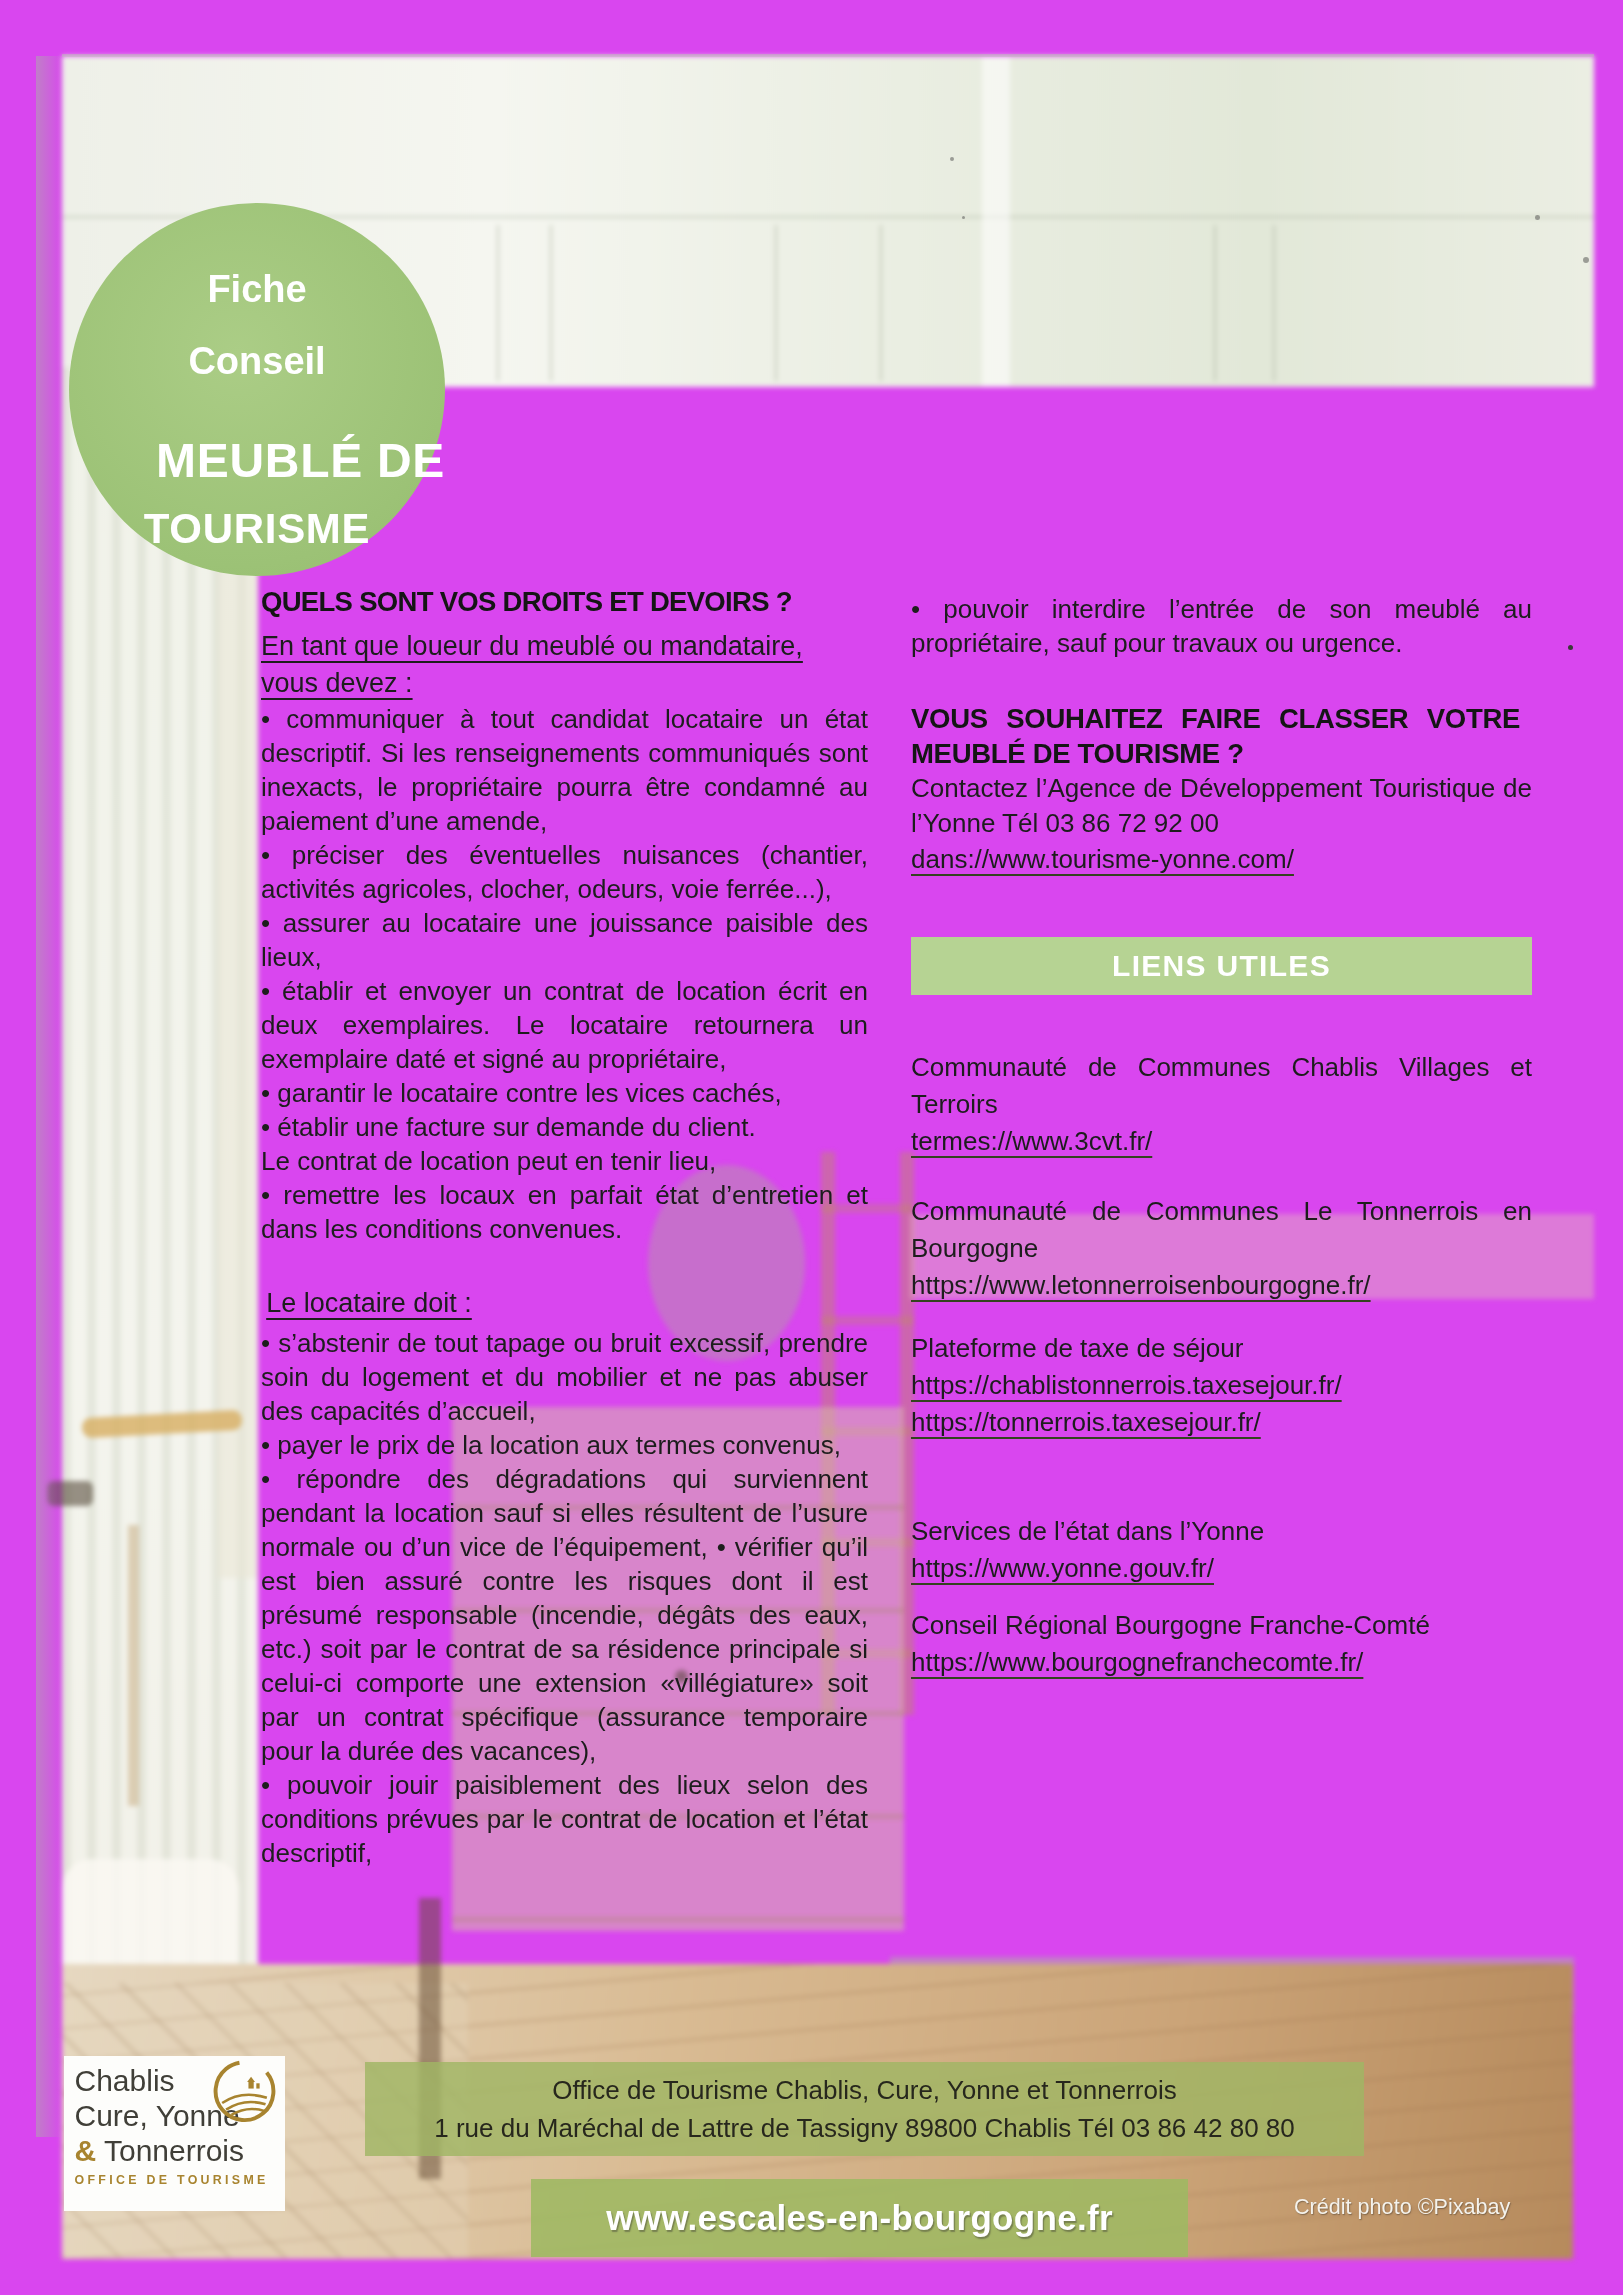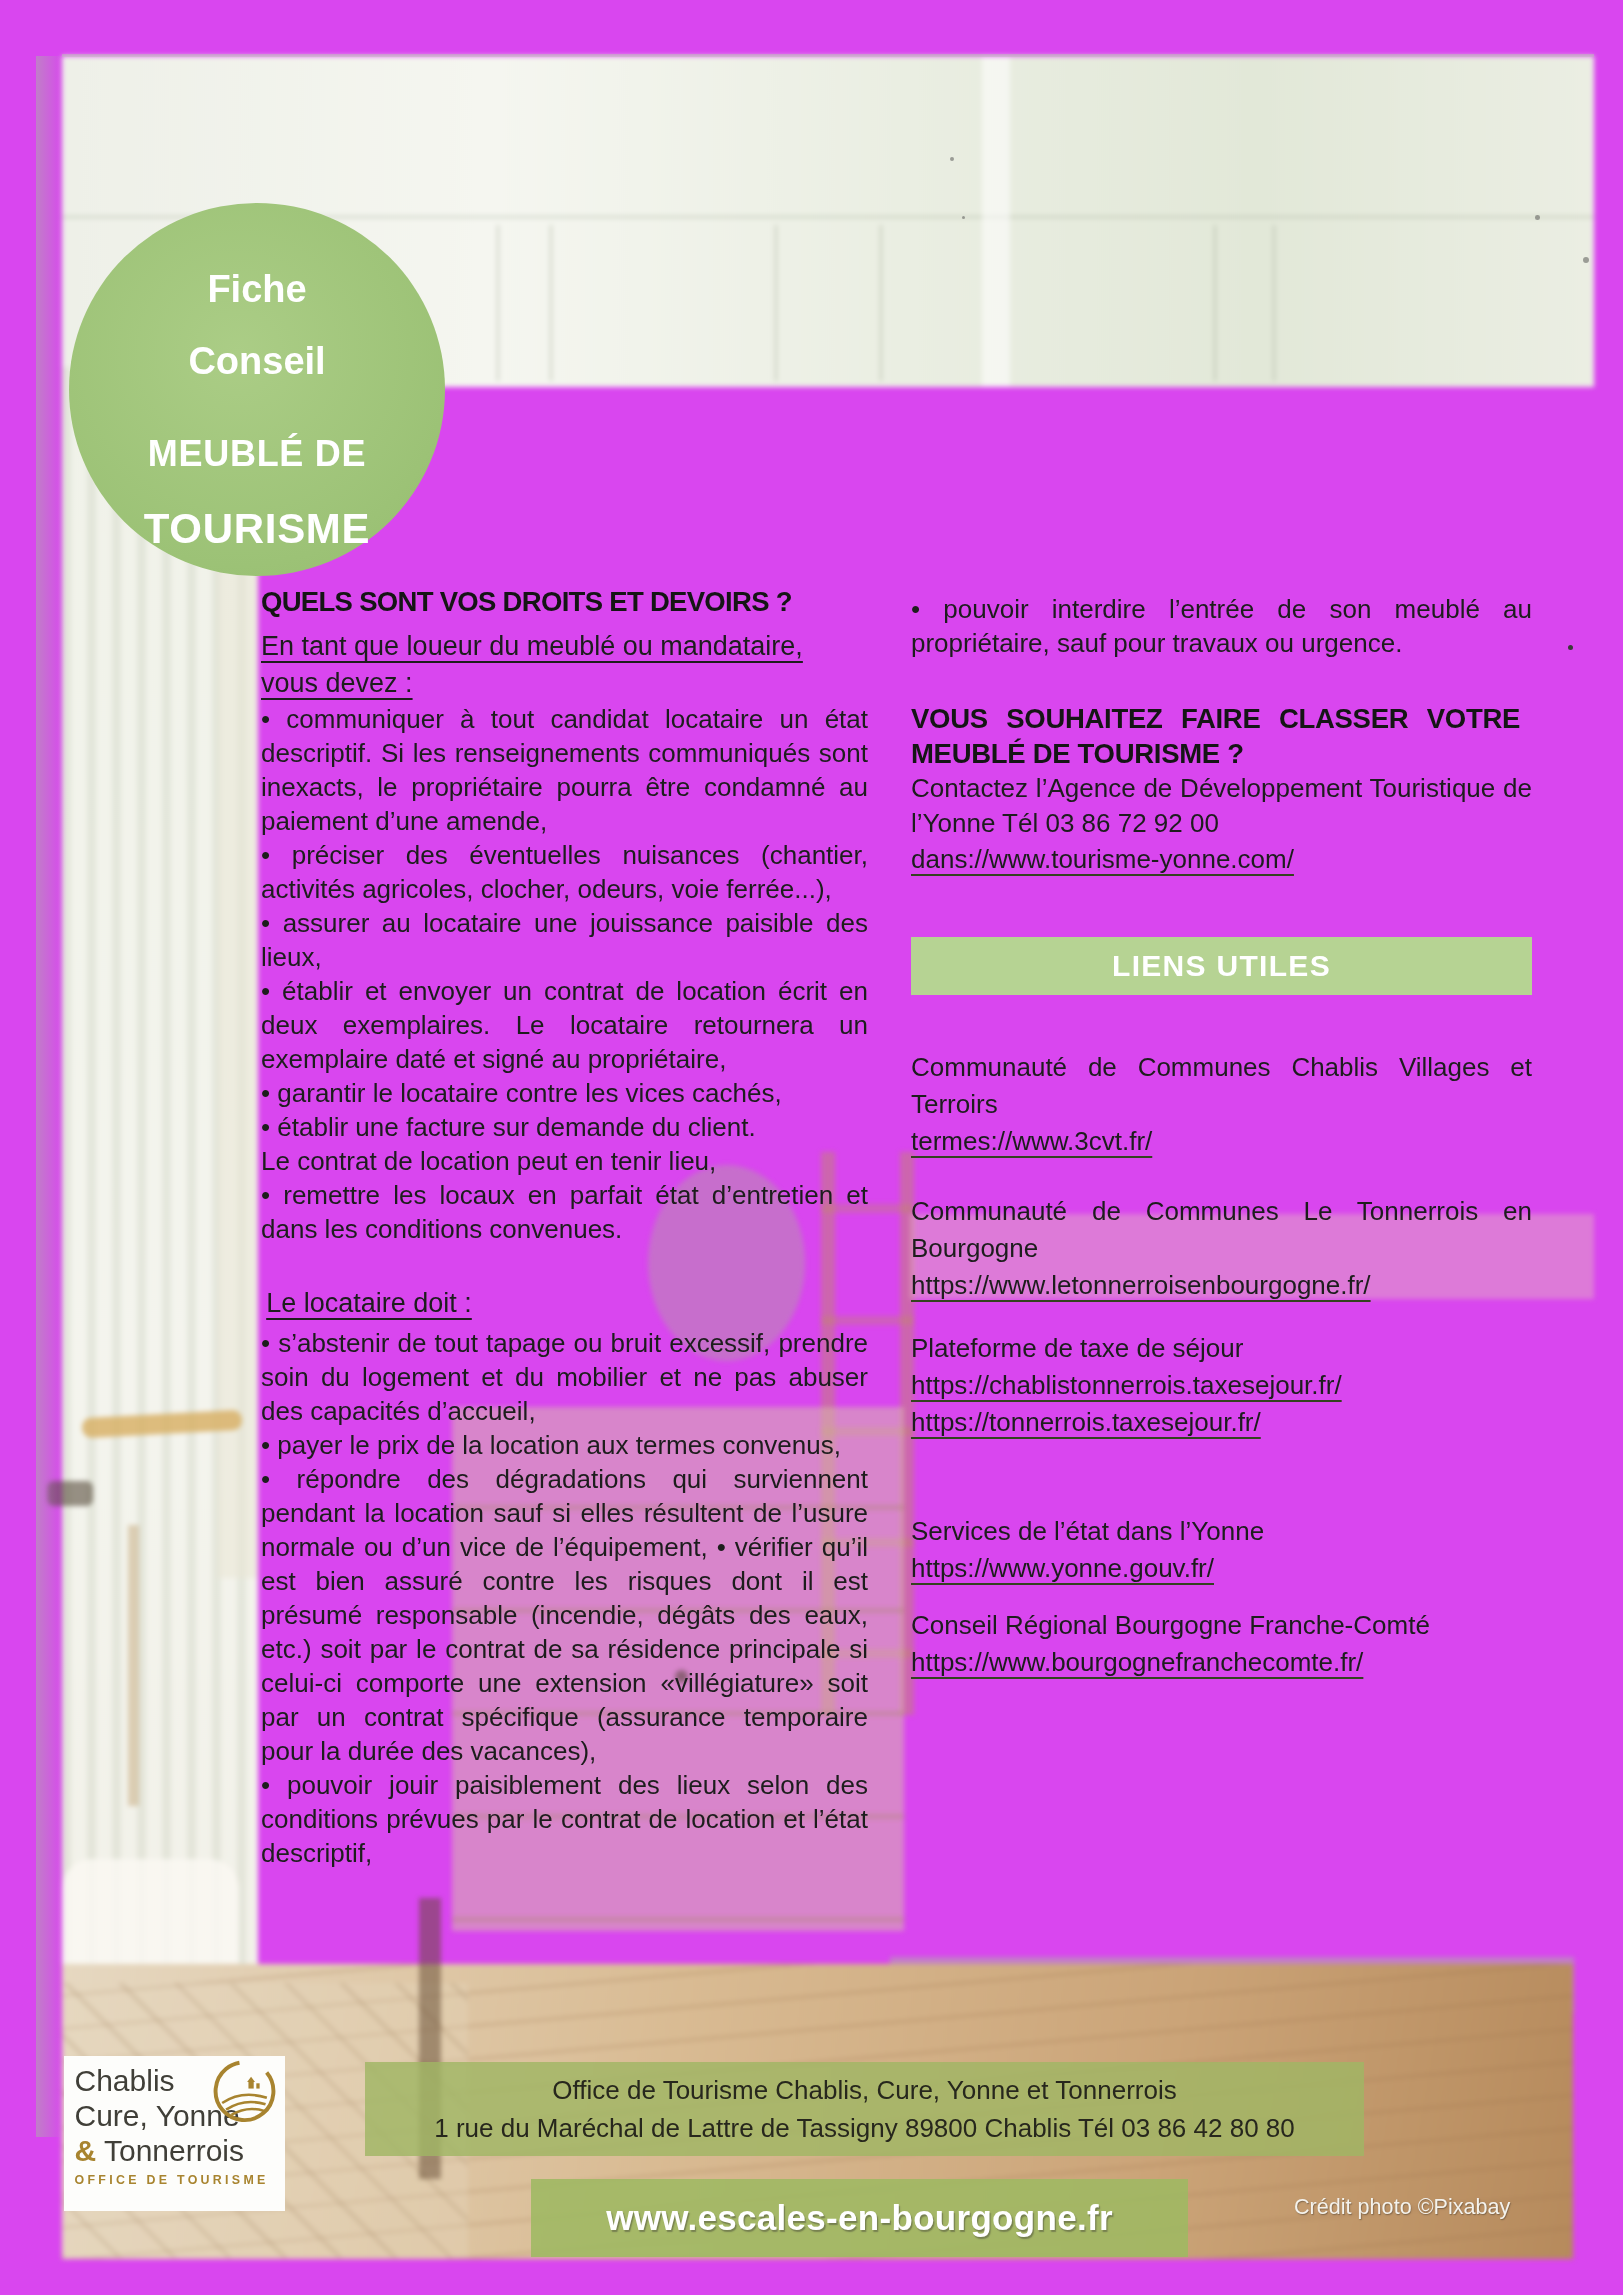--- a/index.html
+++ b/index.html
@@ -50,21 +50,21 @@
   .scan-top{position:absolute;left:62px;top:54px;width:1532px;height:3.3px;background:rgba(188,188,184,.5);}
   .speck{position:absolute;border-radius:50%;background:rgba(90,90,88,.55);}
   .stray-dot{position:absolute;left:1568px;top:645px;width:5.2px;height:5.2px;border-radius:50%;background:#3a3a38;}
 
   
   .badge{position:absolute;left:69px;top:203px;width:376px;height:373px;border-radius:50%;
     background:radial-gradient(circle at 45% 40%, #abcd86 0%, #9cc276 70%, #95bc6e 100%);}
   .badge span{position:absolute;left:0;width:100%;text-align:center;color:#ffffff;font-weight:700;}
   .badge .b1{top:65px;font-size:38px;}
   .badge .b2{top:137px;font-size:38px;}
-  .badge .b3{top:230px;font-size:36px;letter-spacing:0.7px;}
+  .badge .b3{top:230px;font-size:48px;letter-spacing:0.7px;text-align:right;}
   .badge .b4{top:302px;font-size:42px;letter-spacing:0.7px;}
 
   
   .col{position:absolute;font-size:26px;line-height:34px;color:#1d1d1d;}
   .col-left{left:261px;top:585px;width:607px;}
   .col-right{left:911px;top:592px;width:621px;}
   h2.doc{font-size:27.5px;line-height:34px;font-weight:700;letter-spacing:-0.7px;margin:0 0 9.2px 0;color:#151515;}
   .intro{margin:0;font-size:27px;line-height:37px;}
   .u{text-decoration:underline;text-decoration-thickness:2px;text-underline-offset:5.9px;}
   p.body{margin:0;}

